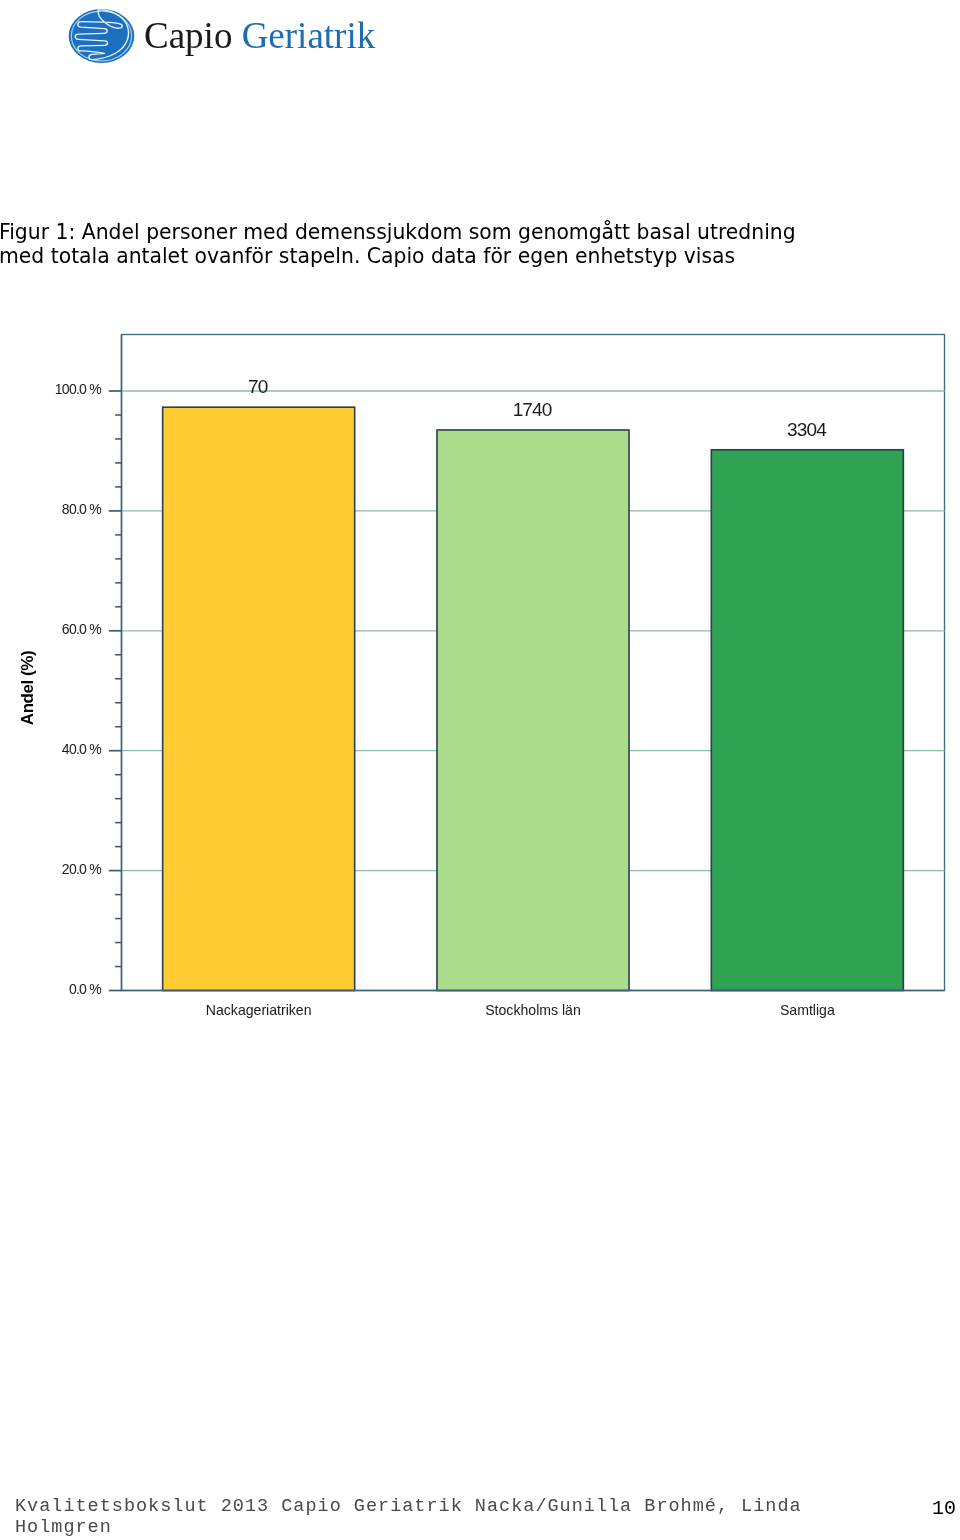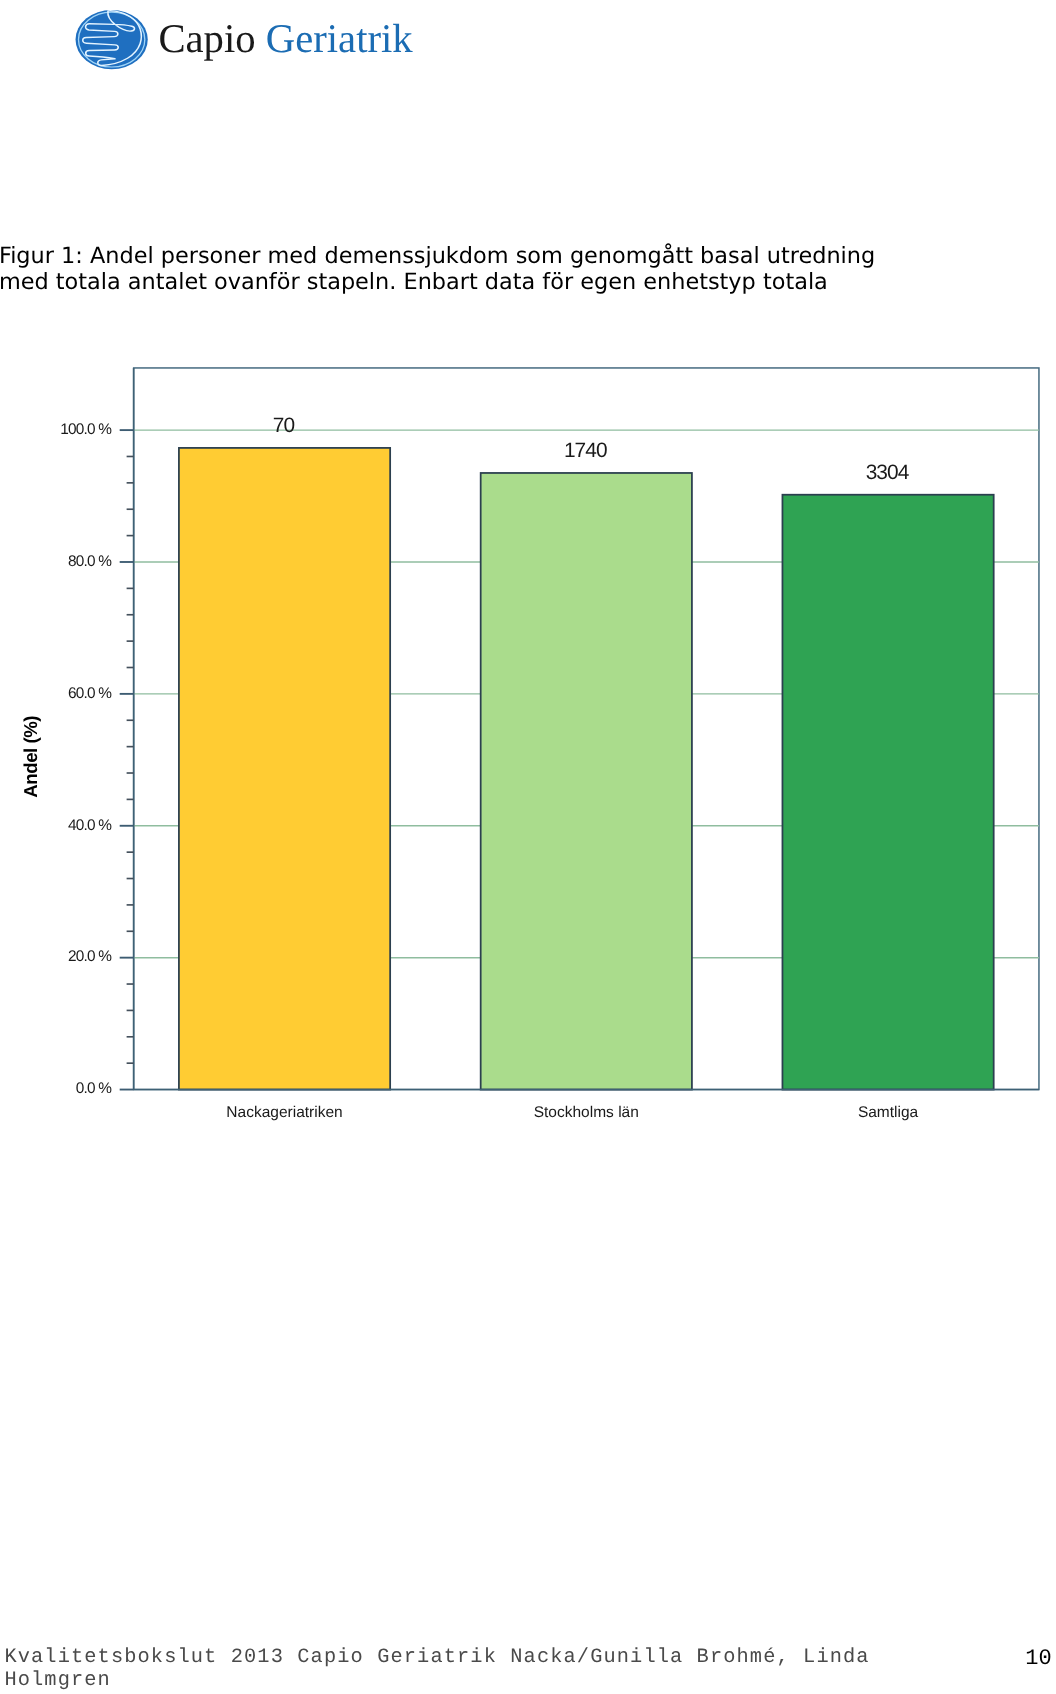--- a/index.html
+++ b/index.html
@@ -13,21 +13,21 @@
   .logo-text .b{color:#1b6cb3;}
   
   .caption{position:absolute;left:-1px;top:219.8px;width:800px;font-family:"DejaVu Sans",sans-serif;font-size:20.35px;line-height:24.3px;color:#000;}
   
   .chart{position:absolute;left:0px;top:300px;width:960px;height:720px;}
   text.axlab{font-family:"Liberation Sans",sans-serif;font-size:14px;letter-spacing:-0.74px;fill:#1a1a1a;}
   text.catlab{font-family:"Liberation Sans",sans-serif;font-size:14.1px;fill:#1a1a1a;}
   text.dlab{font-family:"Liberation Sans",sans-serif;font-size:19px;letter-spacing:-0.85px;fill:#1a1a1a;}
   text.ytitle{font-family:"Liberation Sans",sans-serif;font-size:17px;letter-spacing:-0.45px;font-weight:bold;fill:#000;}
   
-  .footer{position:absolute;left:4px;top:1495.5px;width:800px;font-family:"Liberation Mono",monospace;font-size:18.5px;letter-spacing:1.0px;line-height:21.8px;color:#4a4a4a;}
+  .footer{position:absolute;left:15px;top:1495.5px;width:800px;font-family:"Liberation Mono",monospace;font-size:18.5px;letter-spacing:1.0px;line-height:21.8px;color:#4a4a4a;}
   .pageno{position:absolute;left:932px;top:1498px;font-family:"Liberation Mono",monospace;font-size:20px;line-height:22px;color:#000000;text-align:right;}
 </style>
 </head>
 <body>
 
 <div class="page">
   <div class="logo">
     <svg class="logo-mark" viewBox="0 0 100 100" preserveAspectRatio="none">
       <ellipse cx="50" cy="50" rx="49" ry="45" fill="#1f6fc0"></ellipse>
       <ellipse cx="50" cy="50" rx="45" ry="41.5" fill="none" stroke="#9fd4f7" stroke-width="1.8"></ellipse>
@@ -41,21 +41,21 @@
                  C60.5,58.4 60.5,65.4 54.0,65.7 L19.5,66.6
                  C13.2,66.7 13.2,74.6 19.5,74.9 C30.5,75.4 45.0,77.0 54.5,79.0
                  L36.0,80.8 C29.5,81.5 29.5,89.6 36.5,89.2 C48.5,88.4 62.0,84.4 71.5,78.2
                  C79.8,72.8 85.8,65.0 88.6,56.2 C90.8,49.2 90.8,41.4 88.8,34.4
                  C86.6,26.8 82.2,20.8 76.2,16.2 C70.0,11.4 62.0,8.0 54.5,6.8
                  C51.2,6.3 47.8,6.2 45.0,6.5 Z"></path>
       </g>
     </svg>
     <div class="logo-text"><span class="a">Capio</span> <span class="b">Geriatrik</span></div>
   </div>
-  <div class="caption">Figur 1: Andel personer med demenssjukdom som genomgått basal utredning med totala antalet ovanför stapeln. Enbart data för egen enhetstyp totala</div>
+  <div class="caption">Figur 1: Andel personer med demenssjukdom som genomgått basal utredning med totala antalet ovanför stapeln. Capio data för egen enhetstyp visas</div>
   <div class="chart">
     <svg id="chart-svg" width="960" height="720" viewBox="0 0 960 720">
         <rect x="121.5" y="34.5" width="823" height="656" fill="#ffffff" stroke="#44697f" stroke-width="1.35"></rect>
         <line x1="121.5" y1="570.6" x2="944.5" y2="570.6" stroke="#8fbd9f" stroke-width="1.3"></line>
         <line x1="121.5" y1="450.7" x2="944.5" y2="450.7" stroke="#8fbd9f" stroke-width="1.3"></line>
         <line x1="121.5" y1="330.8" x2="944.5" y2="330.8" stroke="#8fbd9f" stroke-width="1.3"></line>
         <line x1="121.5" y1="210.89999999999998" x2="944.5" y2="210.89999999999998" stroke="#8fbd9f" stroke-width="1.3"></line>
         <line x1="121.5" y1="91" x2="944.5" y2="91" stroke="#8fbd9f" stroke-width="1.3"></line>
         <g>
           <rect x="162.64999999999998" y="107.18650000000002" width="192.0333333333333" height="583.3135" fill="#FFCC33" stroke="#2b3f4f" stroke-width="1.6"></rect>

